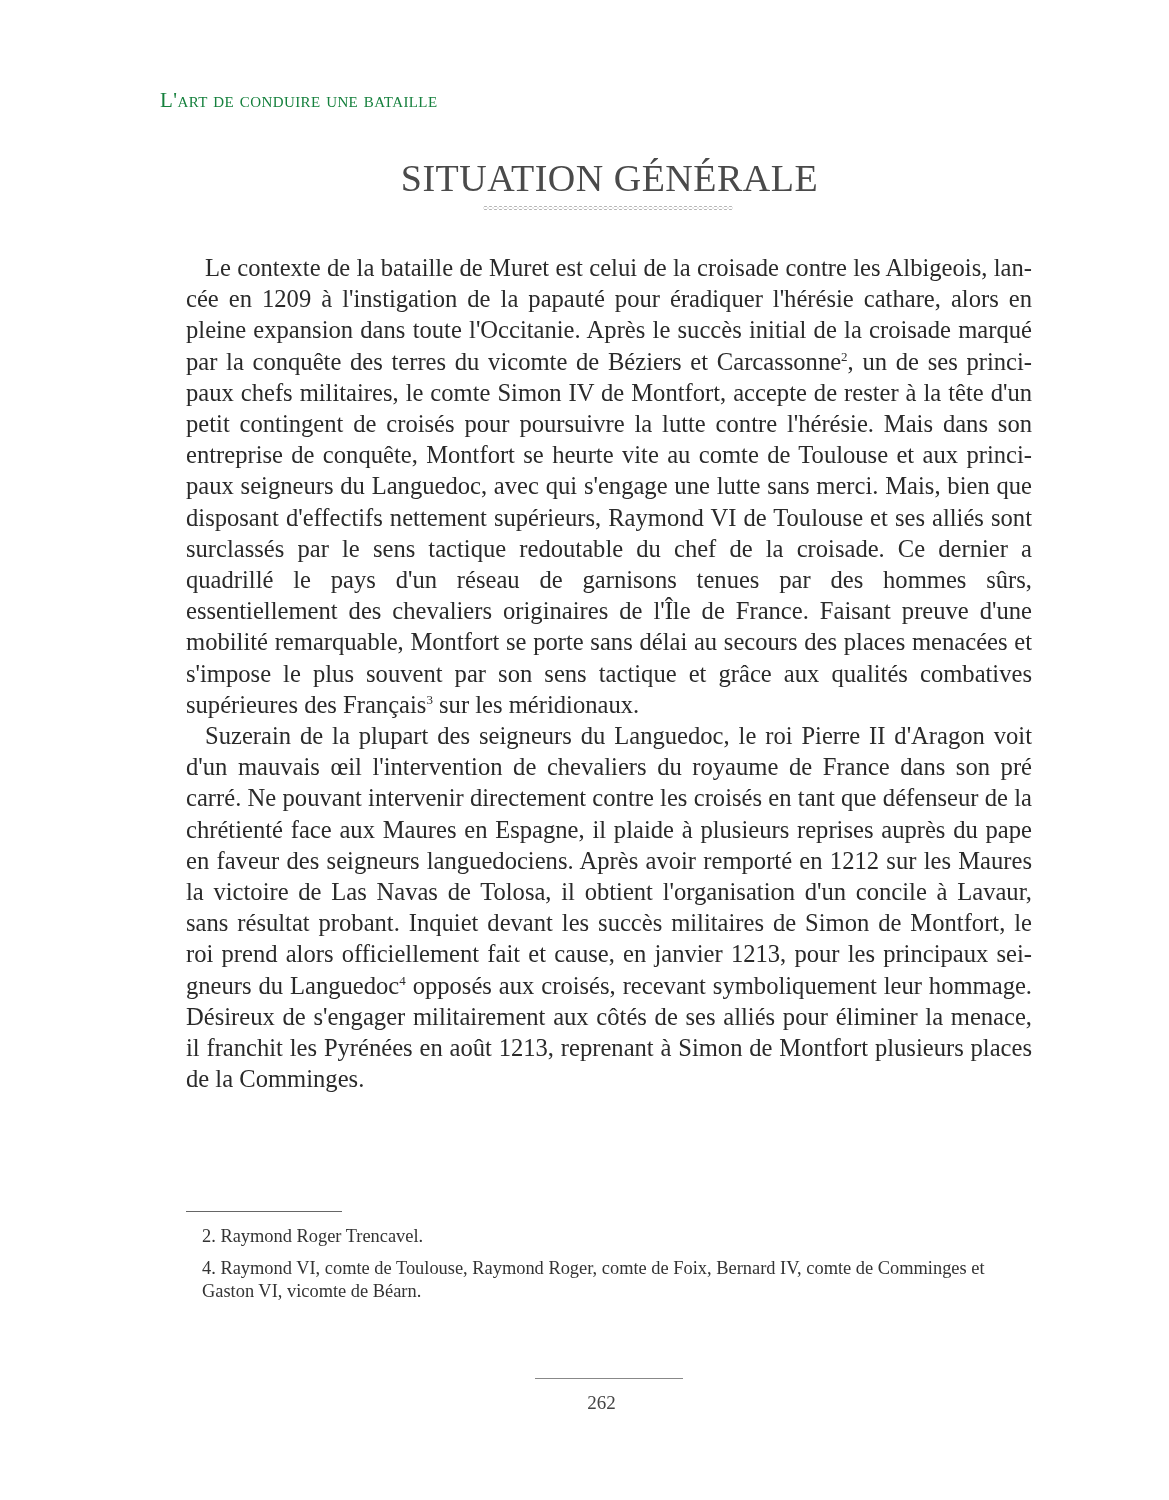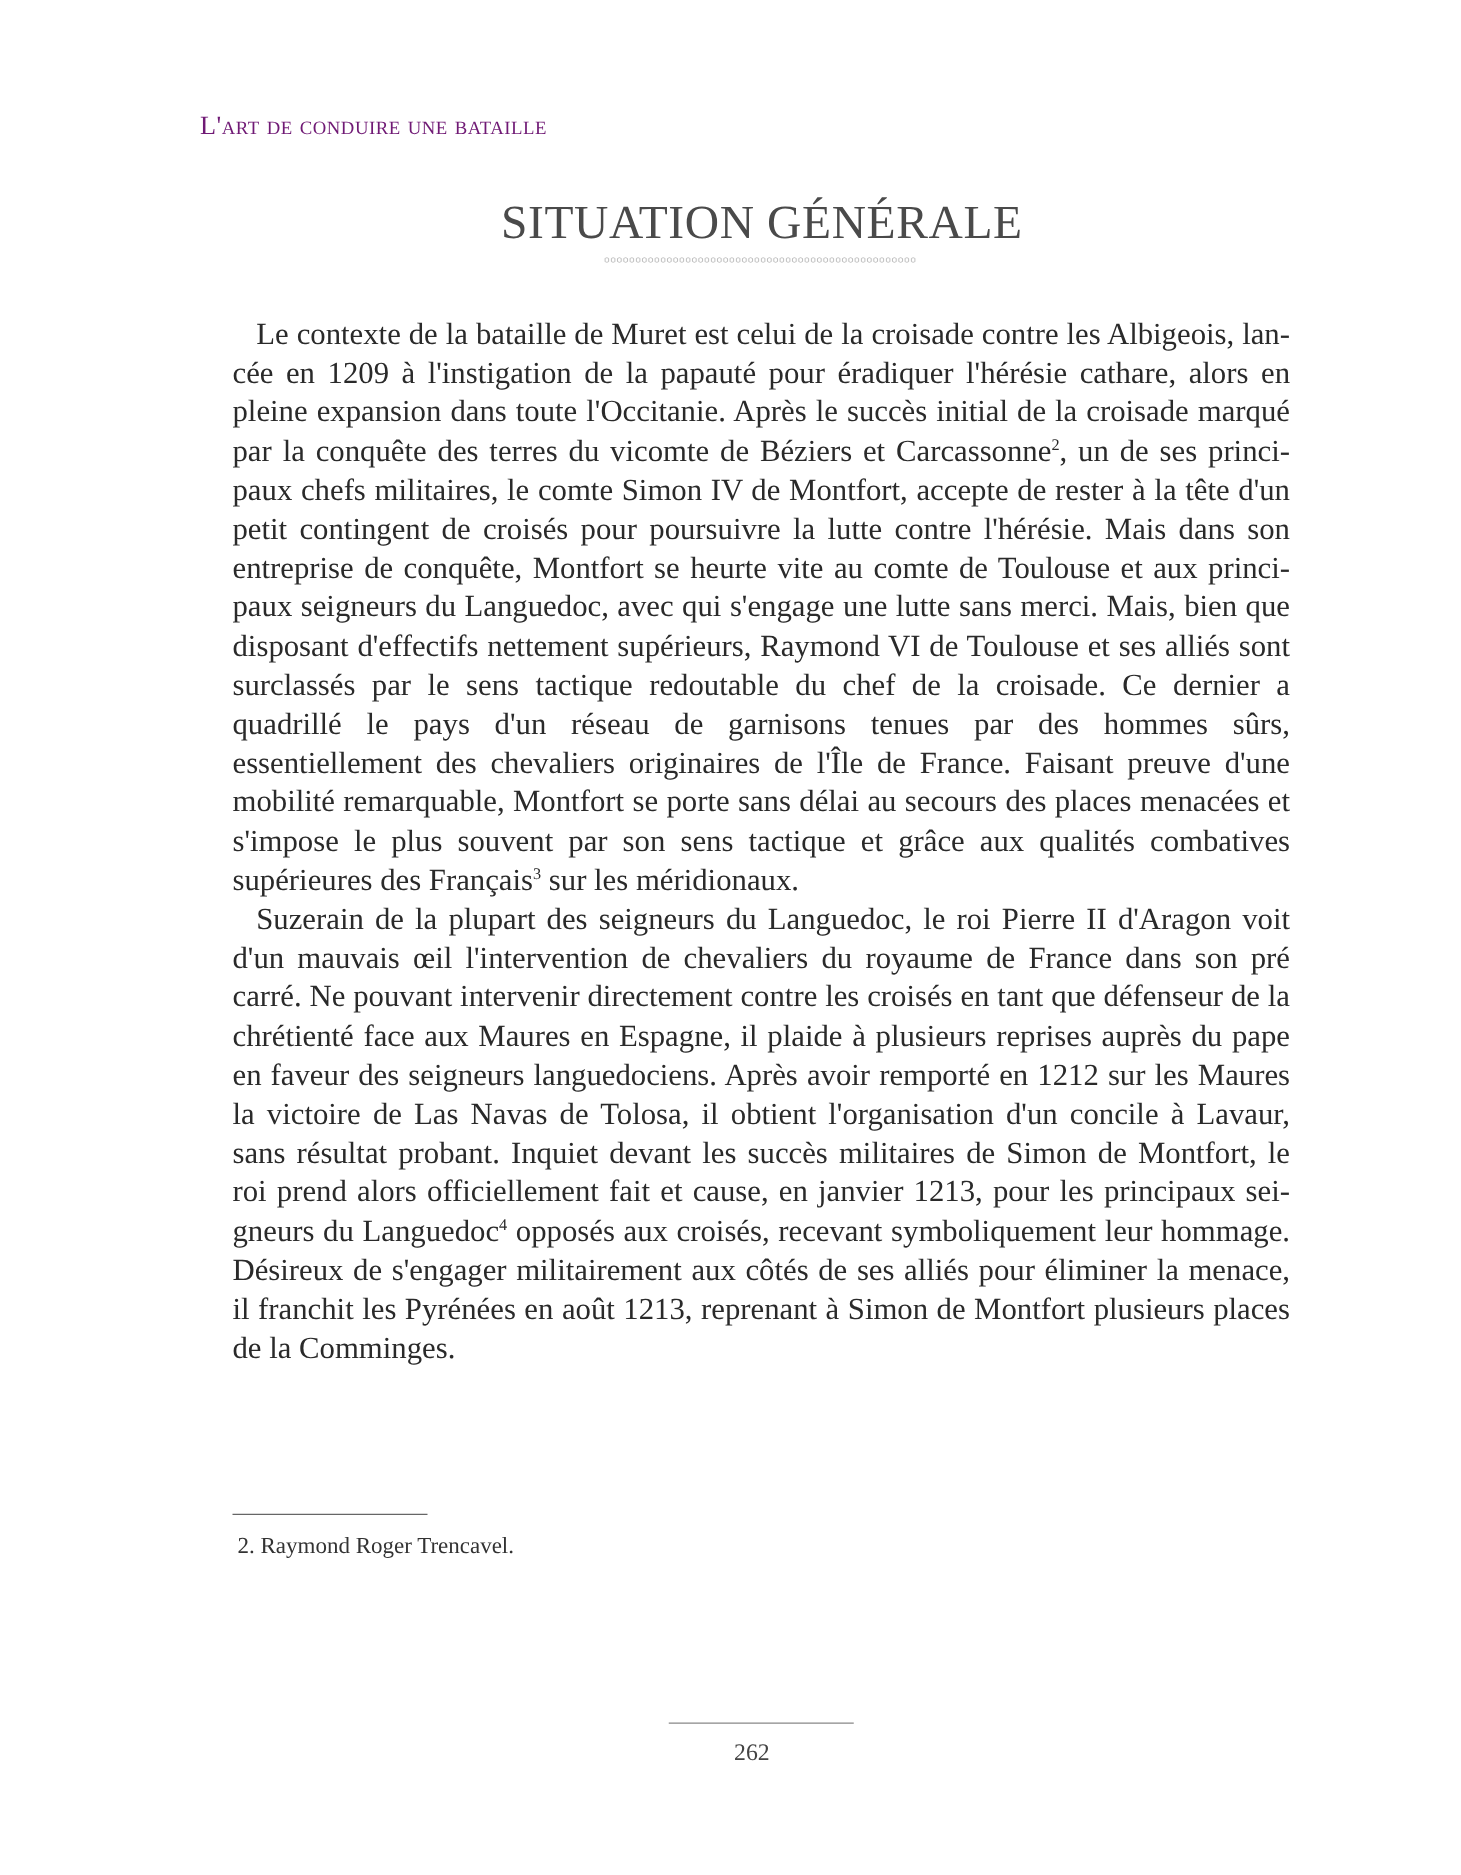--- a/index.html
+++ b/index.html
@@ -15,21 +15,21 @@
     font-family: "Liberation Serif", "DejaVu Serif", serif;
     color: #2a2a2a;
   }
   .running-head {
     position: absolute;
     left: 160px;
     top: 88px;
     font-size: 21px;
     font-variant: small-caps;
     letter-spacing: 0.4px;
-    color: #701a75;
+    color: #15803d;
   }
   .chapter-title {
     position: absolute;
     left: 0;
     width: 1169px;
     top: 156px;
     text-align: center;
     padding-left: 50px;
     box-sizing: border-box;
     font-size: 38px;
@@ -79,21 +79,21 @@
   .footnotes {
     position: absolute;
     left: 186px;
     top: 1225px;
     width: 846px;
     font-size: 18.4px;
     line-height: 23.5px;
     color: #333;
   }
   .footnote {
-    margin: 0 0 8px 4px;
+    margin: 0 0 8px 16px;
     font-family: Liberation Serif, serif;
   }
   .page-rule {
     position: absolute;
     left: 535px;
     top: 1378px;
     width: 148px;
     border-top: 1.5px solid #888;
   }
   .page-number {
@@ -125,16 +125,20 @@
   </p>
 </div>
 
 <div class="footnote-rule"></div>
 
 <div class="footnotes">
   <p class="footnote">
     <span>2.</span>
     <span>Raymond Roger Trencavel.</span>
   </p>
+  <p class="footnote">
+    <span>4.</span>
+    <span>Raymond VI, comte de Toulouse, Raymond Roger, comte de Foix, Bernard IV, comte de Comminges et Gaston VI, vicomte de Béarn.</span>
+  </p>
 </div>
 
 <div class="page-rule"></div>
 <div class="page-number">262</div>
 
 </body></html>

